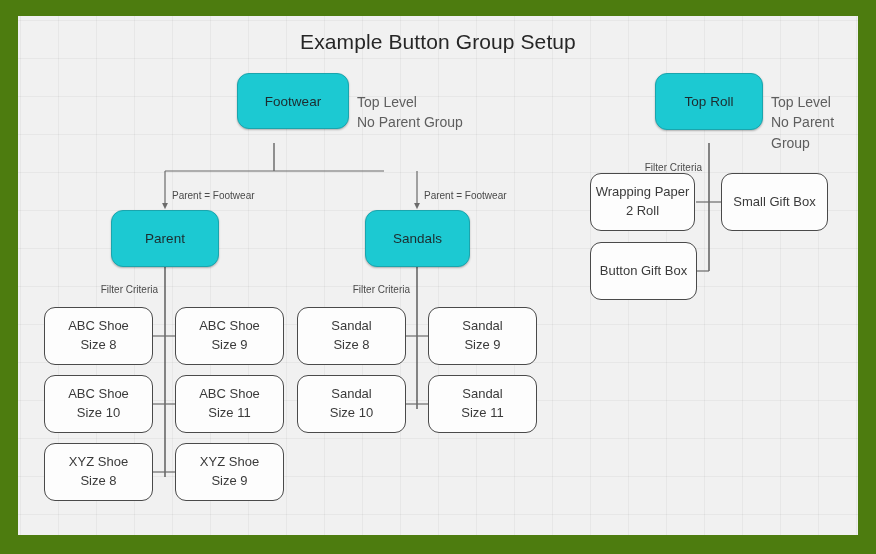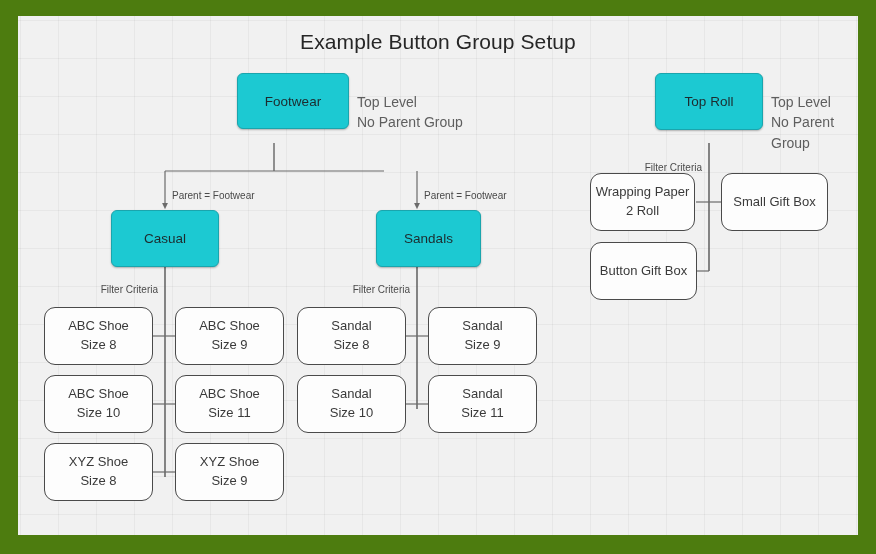--- a/index.html
+++ b/index.html
@@ -20,21 +20,21 @@
         background-position:2px 4px;}
 
   #edges{position:absolute;left:0;top:0;width:840px;height:519px;}
 
   .title{position:absolute;left:0;top:14px;width:840px;text-align:center;
          font-size:21px;color:#262626;letter-spacing:.1px;}
 
   .node{position:absolute;box-sizing:border-box;display:flex;
         align-items:center;justify-content:center;text-align:center;}
 
-  .grp{background:#1cc9d2;border:1px solid #1aa5ad;border-radius:6px;
+  .grp{background:#1cc9d2;border:1px solid #1aa5ad;border-radius:12px;
        color:#1d2b2e;font-size:13.5px;
        box-shadow:0 1px 2px rgba(0,0,0,.28);}
 
   .leaf{background:#fdfdfd;border:1px solid #4a4a4a;border-radius:11px;
         color:#3a3a3a;font-size:13px;line-height:1.45;}
 
   .ann{position:absolute;font-size:14px;line-height:1.45;color:#5e5e5e;
        white-space:pre-line;}
 
   .elabel{position:absolute;font-size:10px;color:#4a4a4a;white-space:nowrap;}
@@ -81,23 +81,23 @@
     <div class="node grp" style="left:219px;top:57px;width:112px;height:56px;">
       <span>Footwear</span>
     </div>
     <div class="ann" style="left:339px;top:76px;">Top Level
 No Parent Group</div>
 
     <div class="elabel" style="left:154px;top:174px;">Parent = Footwear</div>
     <div class="elabel" style="left:406px;top:174px;">Parent = Footwear</div>
 
     <div class="node grp" style="left:93px;top:194px;width:108px;height:57px;">
-      <span>Casual</span>
+      <span>Parent</span>
     </div>
-    <div class="node grp" style="left:347px;top:194px;width:105px;height:57px;margin-left:11px;">
+    <div class="node grp" style="left:347px;top:194px;width:105px;height:57px;">
       <span>Sandals</span>
     </div>
 
     <div class="elabel r" style="left:140px;top:268px;">Filter Criteria</div>
     <div class="elabel r" style="left:392px;top:268px;">Filter Criteria</div>
     <div class="elabel r" style="left:684px;top:146px;">Filter Criteria</div>
 
     <div class="node leaf" style="left:26px;top:291px;width:109px;height:58px;">
       <div><span>ABC Shoe</span><br>
            <span>Size 8</span></div>

